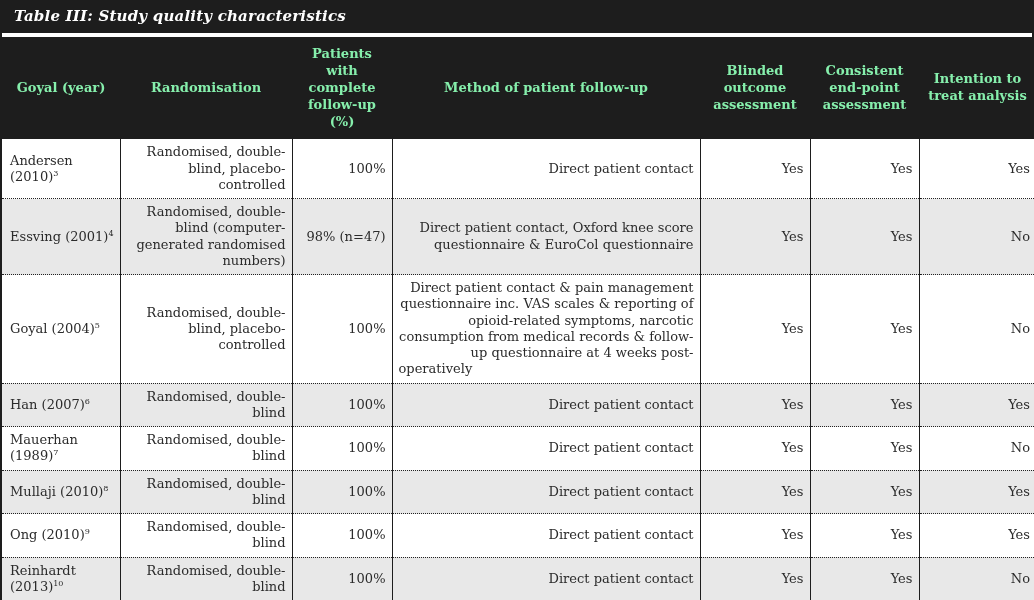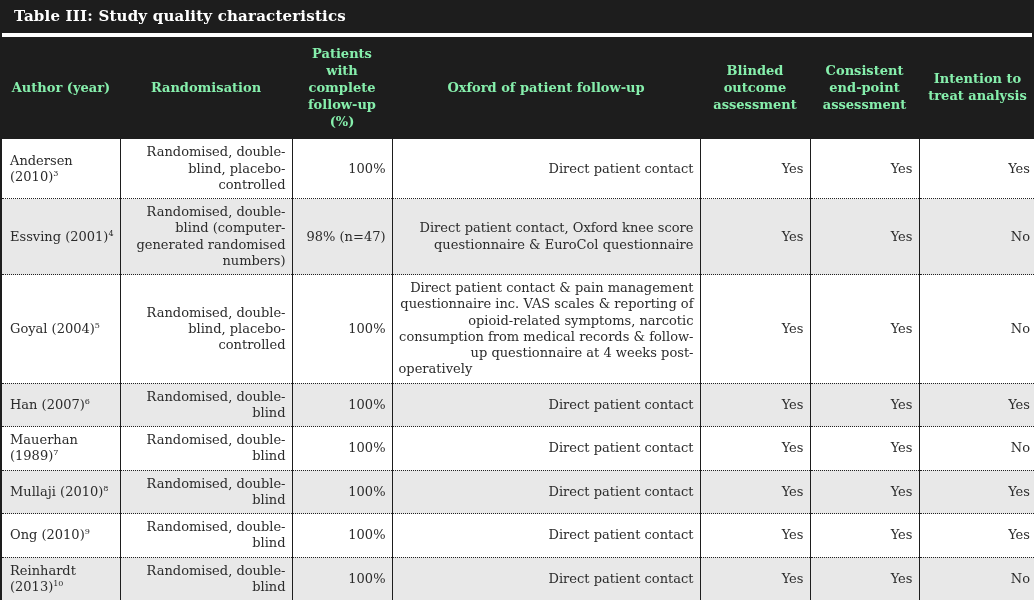--- a/index.html
+++ b/index.html
@@ -21,20 +21,21 @@
     border-left: 2px solid #1d1d1d;
     border-right: 2px solid #1d1d1d;
     border-bottom: 5px solid #1d1d1d;
     background: #ffffff;
   }
   .title-bar {
     background: #1d1d1d;
     color: #ffffff;
     font-size: 15px;
     font-weight: bold;
+    font-style: italic;
     padding: 7px 12px 8px 12px;
     letter-spacing: 0.2px;
   }
   .title-gap {
     height: 4px;
     background: #ffffff;
   }
   table.quality-table {
     width: 100%;
     border-collapse: collapse;
@@ -101,24 +102,24 @@
         <col style="width:118px">
         <col style="width:172px">
         <col style="width:100px">
         <col style="width:308px">
         <col style="width:110px">
         <col style="width:109px">
         <col style="width:117px">
       </colgroup>
       <thead>
         <tr>
-          <th>Author (year)</th>
+          <th>Goyal (year)</th>
           <th>Randomisation</th>
           <th>Patients with complete follow-up (%)</th>
-          <th>Oxford of patient follow-up</th>
+          <th>Method of patient follow-up</th>
           <th>Blinded outcome assessment</th>
           <th>Consistent end-point assessment</th>
           <th>Intention to treat analysis</th>
         </tr>
       </thead>
       <tbody>
   <tr>
     <td><span>Andersen (2010)</span><sup>3</sup></td>
     <td>Randomised, double-blind, placebo-controlled</td>
     <td>100%</td>

